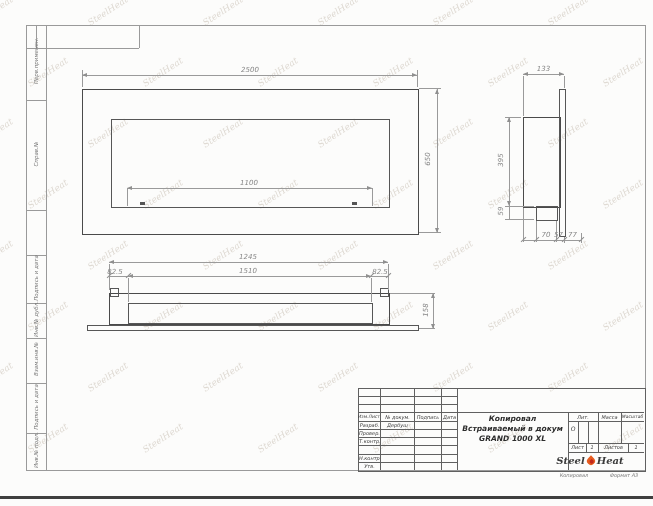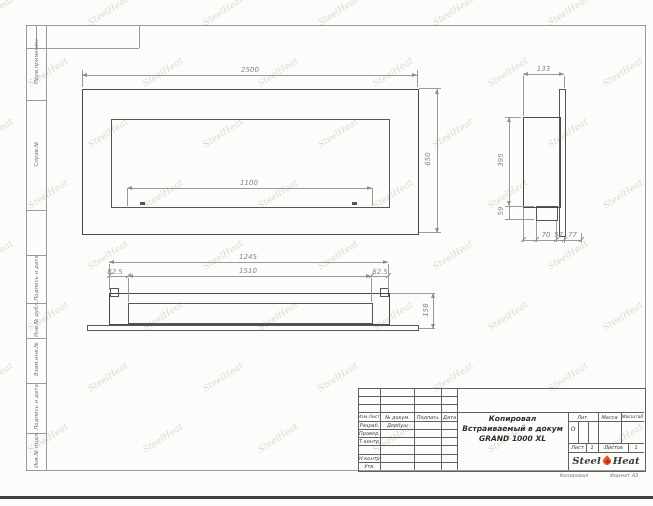--- a/index.html
+++ b/index.html
@@ -269,21 +269,21 @@
 
     <div class="tt" style="left:568px;top:414px;width:30px">Лит.</div>
     <div class="tt" style="left:598px;top:414px;width:23px">Масса</div>
     <div class="tt small" style="left:621px;top:414px;width:23px">Масштаб</div>
     <div class="tt" style="left:568px;top:425px;width:10px;font-size:6px">О</div>
     <div class="tt" style="left:569px;top:444px;width:17px">Лист</div>
     <div class="tt" style="left:586px;top:444px;width:12px">1</div>
     <div class="tt" style="left:599px;top:444px;width:29px">Листов</div>
     <div class="tt" style="left:628px;top:444px;width:16px">1</div>
 
-    <div class="logo" style="left:568px;top:452px;width:76px;height:17px">
+    <div class="logo" style="left:552px;top:452px;width:76px;height:17px">
       <span class="brand">Steel</span>
       <span class="flame"></span>
       <span class="brand">Heat</span>
     </div>
 
     <div class="tt gray" style="left:552px;top:472px;width:44px">Копировал</div>
     <div class="tt gray" style="left:600px;top:472px;width:48px">Формат А3</div>
   </div>
 
   <i class="bar" style="left:0;top:496px;width:653px;height:3px"></i>

